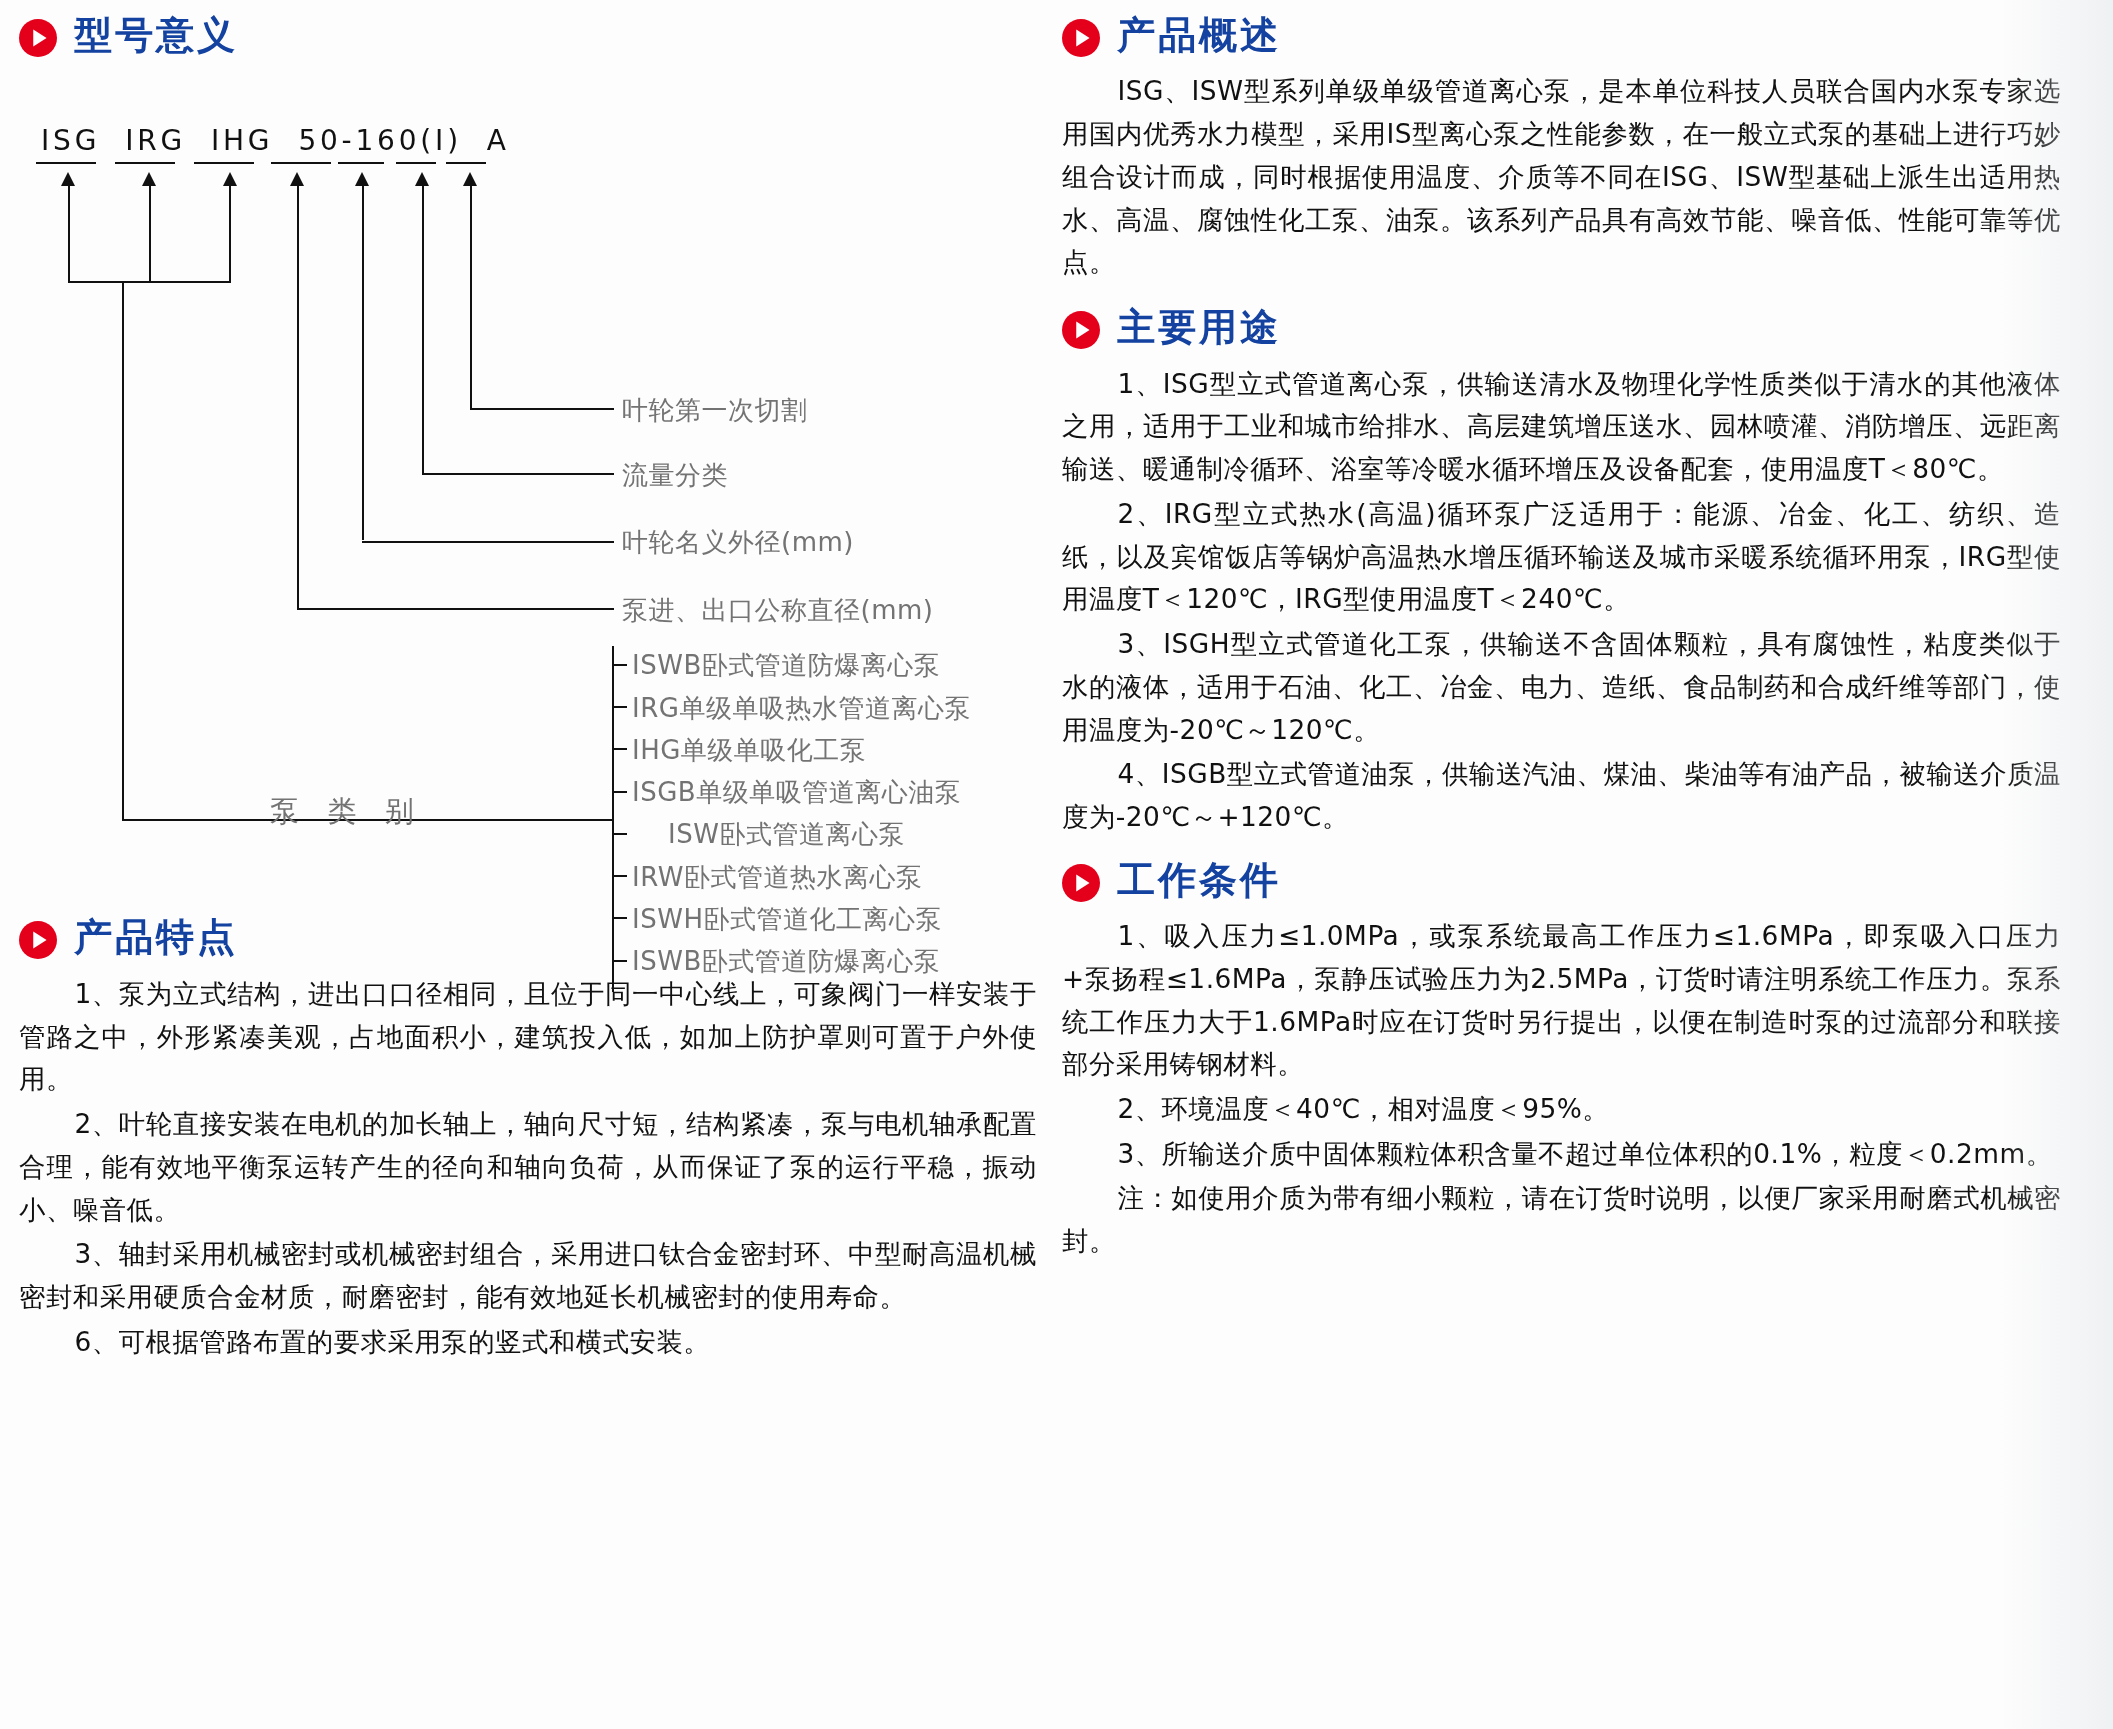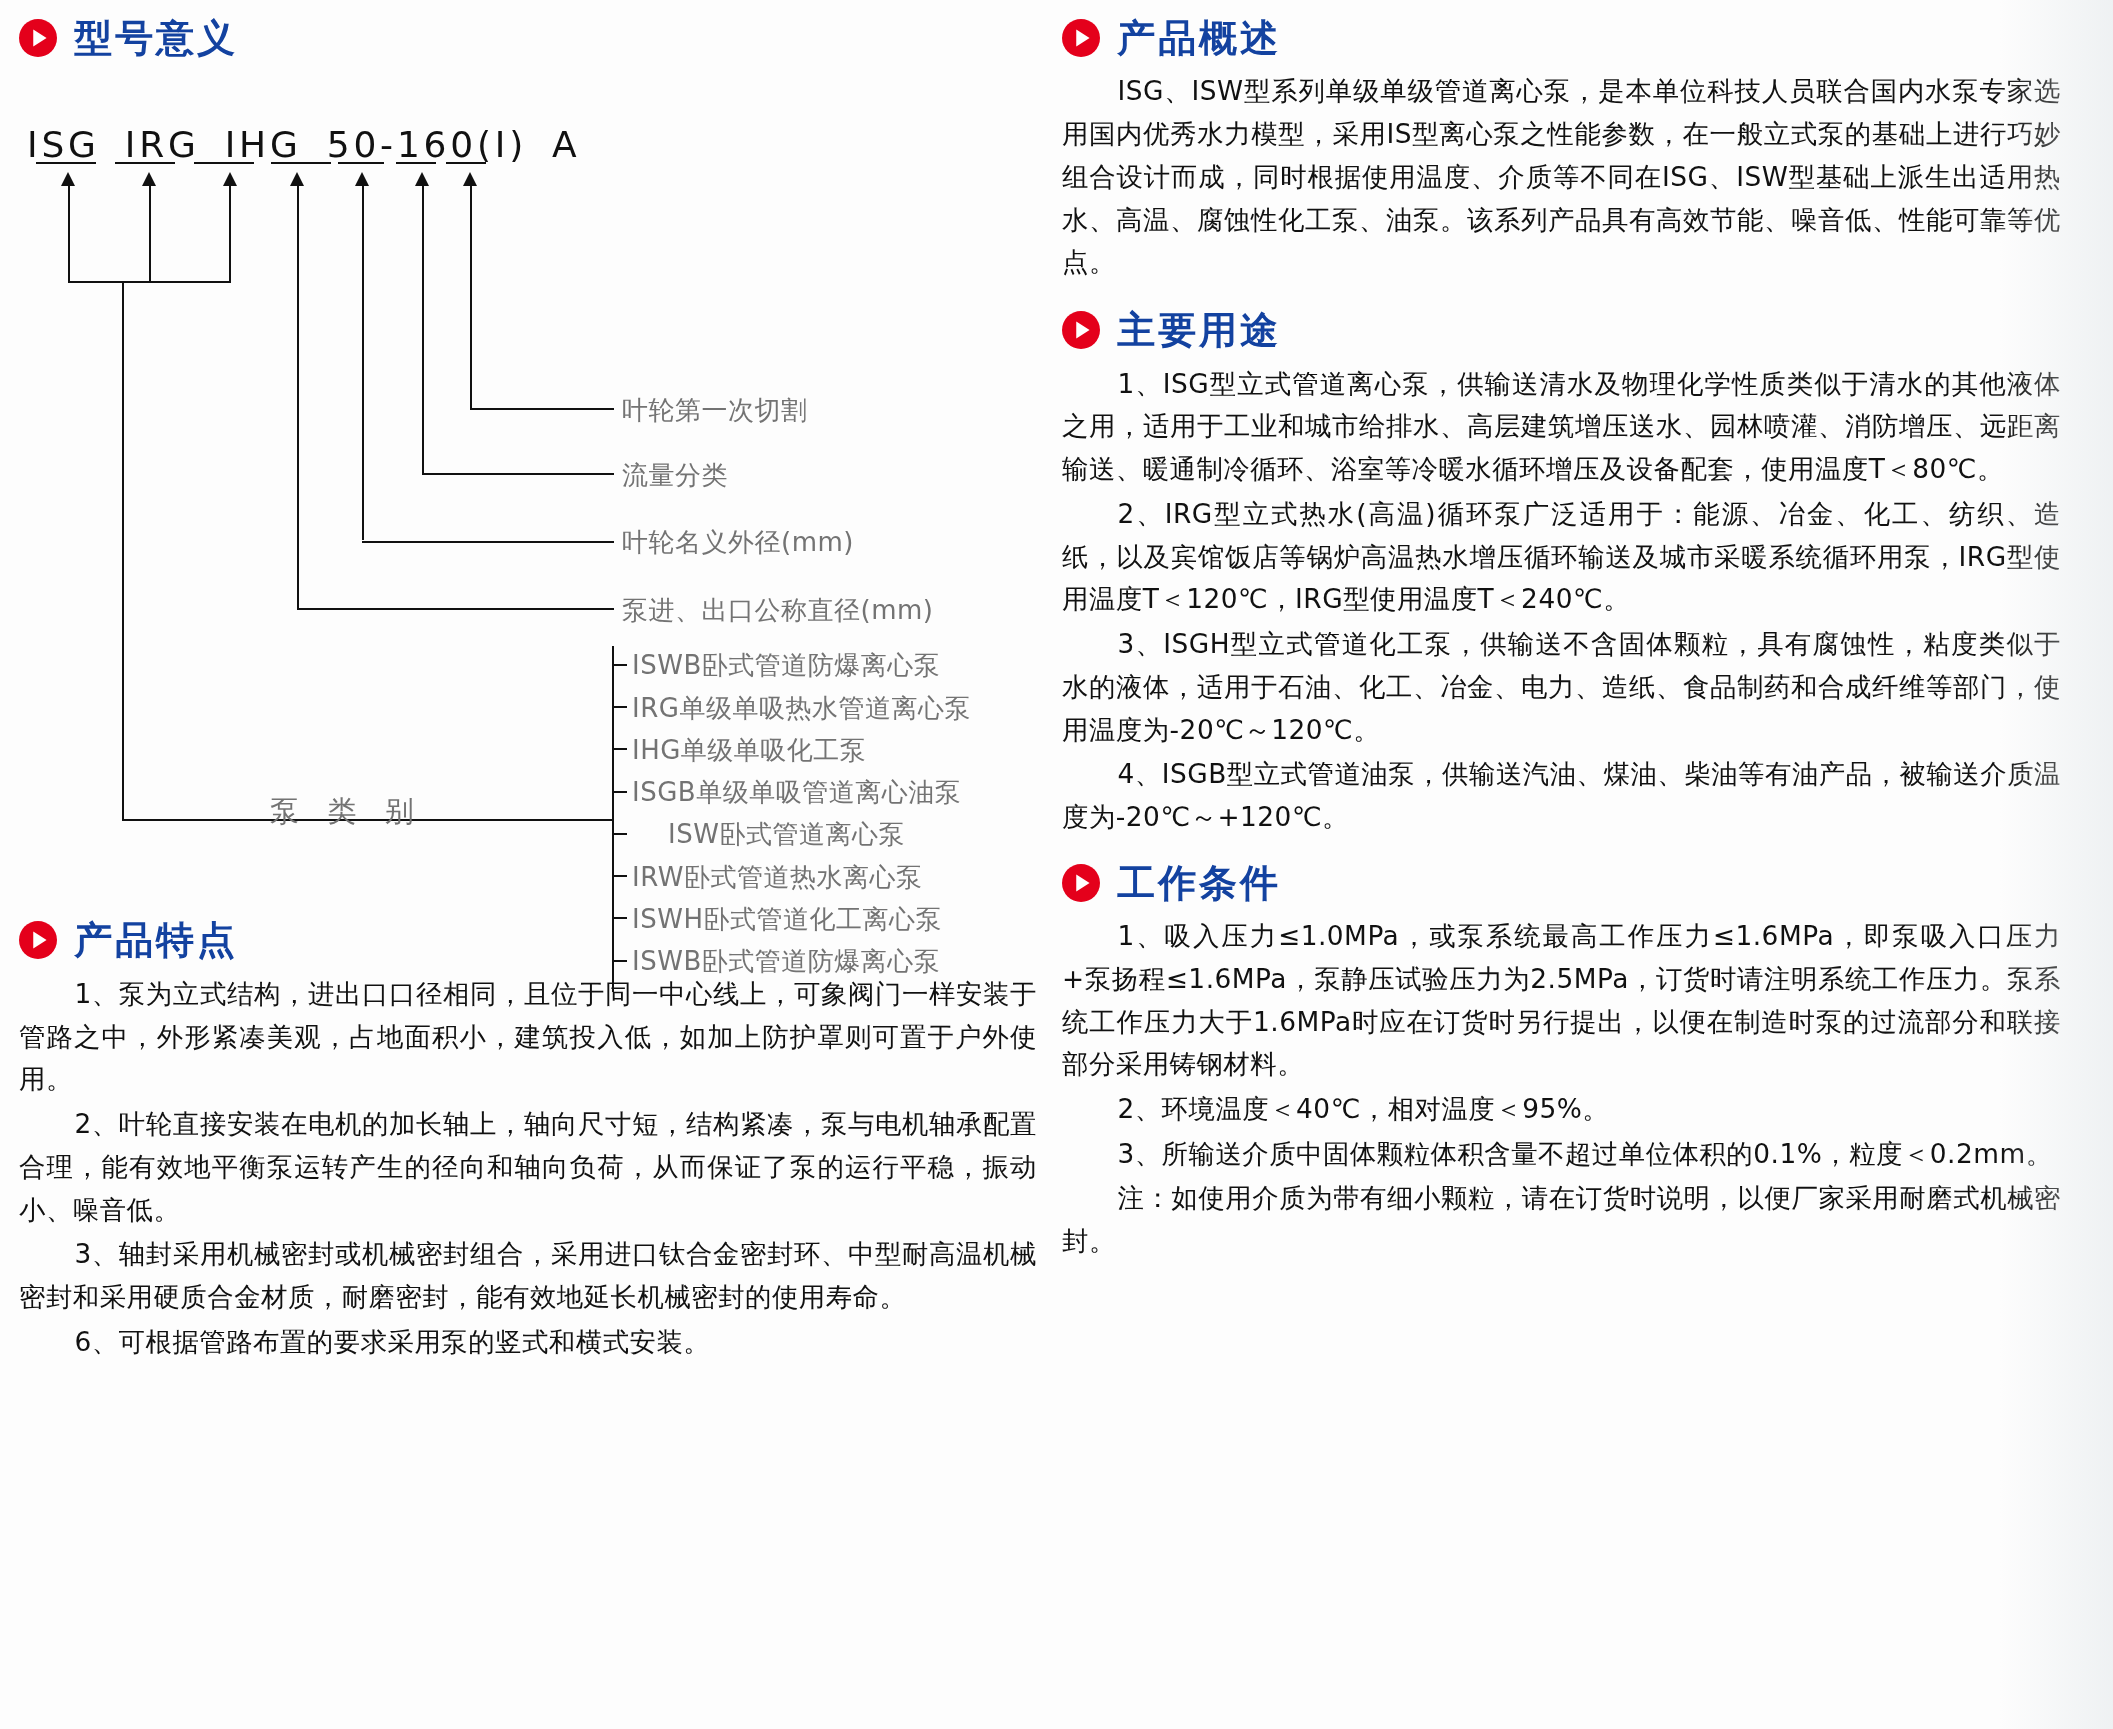--- a/index.html
+++ b/index.html
@@ -61,21 +61,21 @@
     justify-content: center;
     flex: 0 0 auto;
   }
   .heading .bullet svg { display:block; }
   .heading .htext {
     font-size: 38px;
     font-weight: bold;
     color: #1342a0;
     letter-spacing: 2.9px;
     line-height: 1;
-    font-family: Liberation Serif, serif;
+    font-family: Liberation Mono, monospace;
   }
 
   
   .para {
     font-size: 26.4px;
     line-height: 1.62;
     text-align: justify;
     text-justify: inter-ideograph;
     margin: 0 0 1.9px 0;
     letter-spacing: 0.5px;
@@ -85,23 +85,23 @@
 
   
   .diagram {
     position: relative;
     width: 1018px;
     height: 826px;
     margin-top: 5.8px;
   }
   .code-line {
     position: absolute;
-    left: 8px;
+    left: 22px;
     top: 54px;
-    font-size: 36px;
+    font-size: 28px;
     letter-spacing: 3.8px;
     white-space: nowrap;
     color: #111;
   }
   .code-line .seg { margin-right: 25px; }
   .ln { position: absolute; background: #111; }
   .ln.h { height: 1.5px; }
   .ln.v { width: 1.5px; }
   .arrow-up {
     position: absolute;

